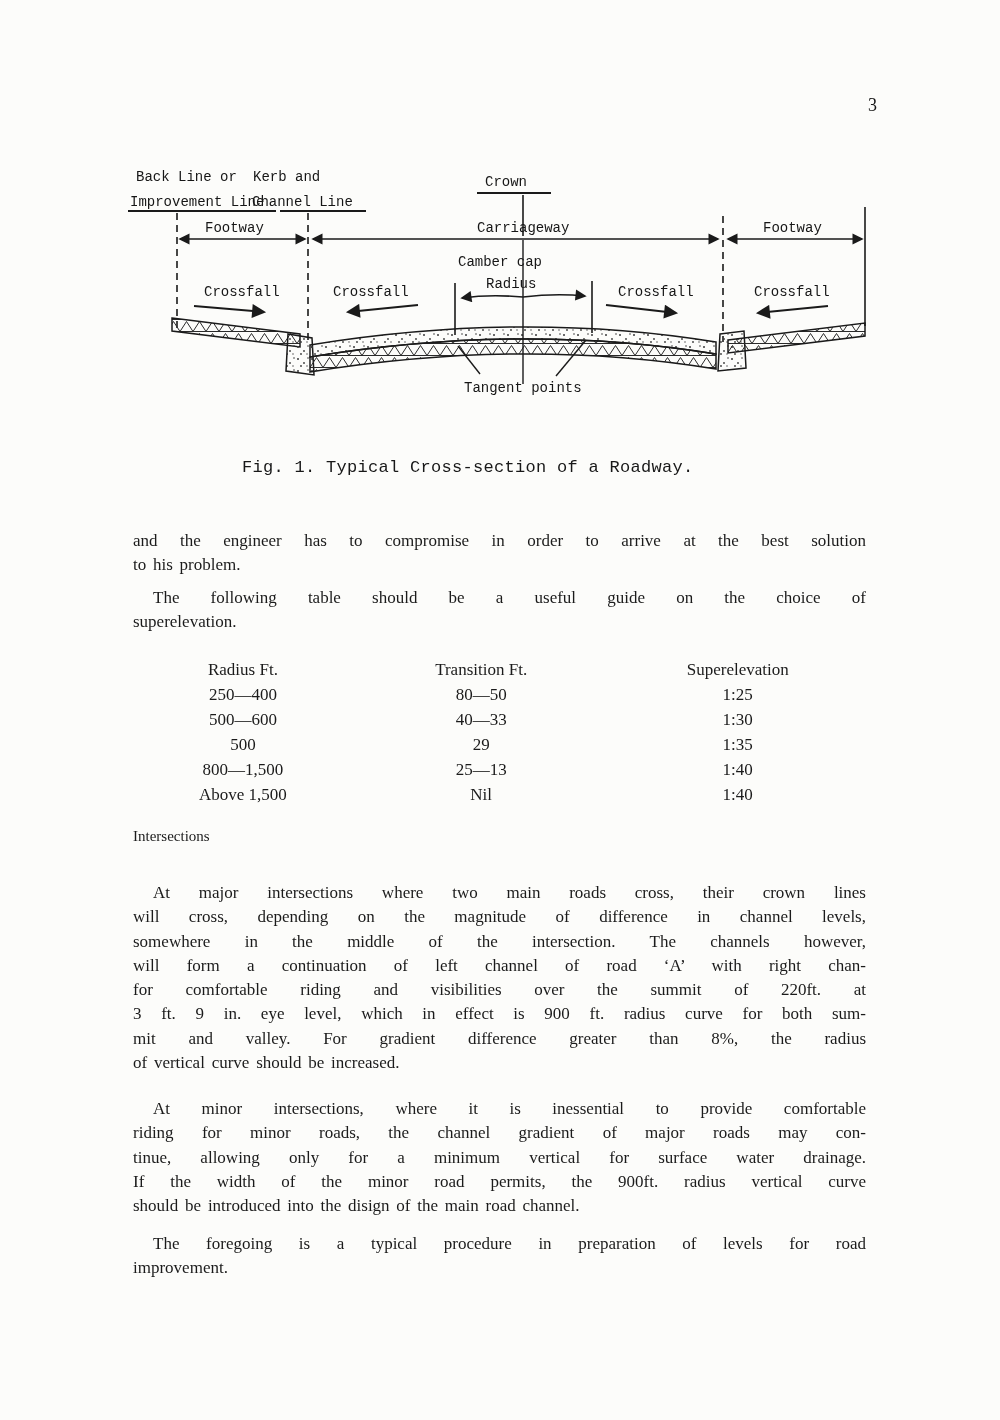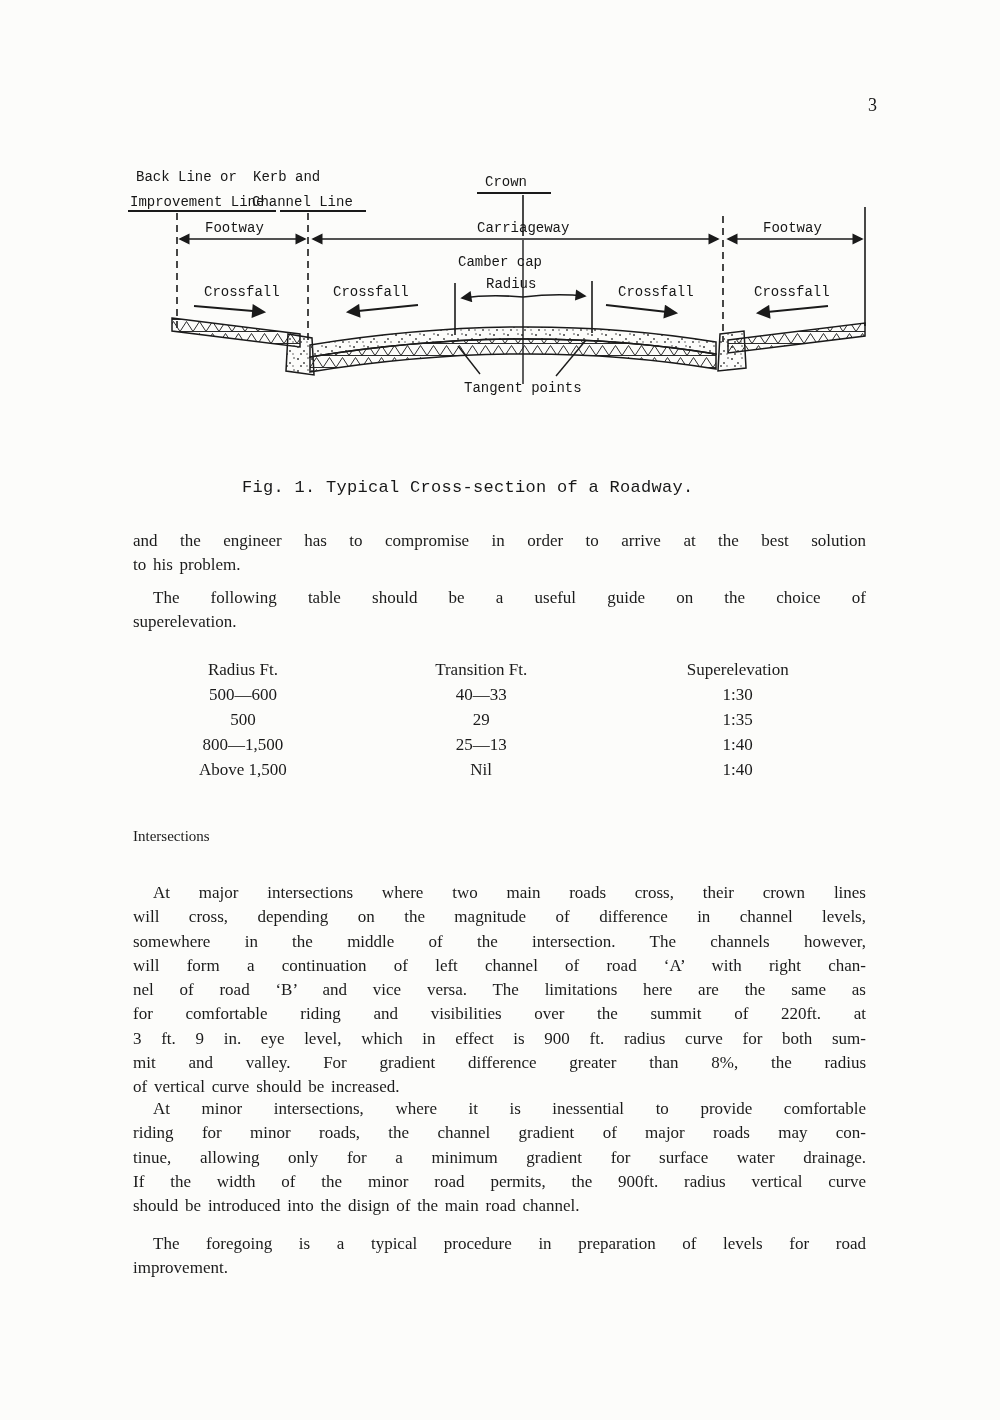--- a/index.html
+++ b/index.html
@@ -19,21 +19,21 @@
   
   .fig{position:absolute;left:128px;top:152px;width:756px;height:256px;}
   .fig svg{display:block;width:756px;height:256px;}
   .fig text{
     font-family:"Liberation Mono","DejaVu Sans Mono",monospace;
     font-size:14px;fill:#161616;
   }
   .caption{
     position:absolute;left:242px;top:458px;
     font-family:"Liberation Mono","DejaVu Sans Mono",monospace;
-    font-size:17px;color:#181818;letter-spacing:.3px;margin-top:20px;
+    font-size:17px;color:#181818;letter-spacing:.3px;
   }
   
   .para{
     position:absolute;left:133px;width:733px;
     font-size:17px;line-height:24.3px;
     word-spacing:2.5px;color:#1b1b1b;
   }
   .tline{text-align:justify;text-align-last:justify;}
   .tline.last{text-align-last:left;}
   .para.indent .tline:first-child{text-indent:20px;}
@@ -166,20 +166,25 @@
   <table class="supertable">
     <thead>
       <tr>
         <th class="c1">Radius Ft.</th>
         <th class="c2">Transition Ft.</th>
         <th class="c3">Superelevation</th>
       </tr>
     </thead>
     <tbody>
         <tr>
+          <td class="c1">250—400</td>
+          <td class="c2">80—50</td>
+          <td class="c3">1:25</td>
+        </tr>
+        <tr>
           <td class="c1">500—600</td>
           <td class="c2">40—33</td>
           <td class="c3">1:30</td>
         </tr>
         <tr>
           <td class="c1">500</td>
           <td class="c2">29</td>
           <td class="c3">1:35</td>
         </tr>
         <tr>
@@ -195,30 +200,29 @@
       </tbody>
   </table>
 
   <div class="heading">Intersections</div>
 
   <div class="para p3 indent">
       <div class="tline">At major intersections where two main roads cross, their crown lines</div>
       <div class="tline">will cross, depending on the magnitude of difference in channel levels,</div>
       <div class="tline">somewhere in the middle of the intersection. The channels however,</div>
       <div class="tline">will form a continuation of left channel of road ‘A’ with right chan-</div>
-      <div class="tline">nel of road ‘B’ and vice versa. The limitations here are the same as</div>
       <div class="tline">for comfortable riding and visibilities over the summit of 220ft. at</div>
       <div class="tline">3 ft. 9 in. eye level, which in effect is 900 ft. radius curve for both sum-</div>
       <div class="tline">mit and valley. For gradient difference greater than 8%, the radius</div>
       <div class="tline last">of vertical curve should be increased.</div>
     </div>
   <div class="para p4 indent">
       <div class="tline">At minor intersections, where it is inessential to provide comfortable</div>
       <div class="tline">riding for minor roads, the channel gradient of major roads may con-</div>
-      <div class="tline">tinue, allowing only for a minimum gradient for surface water drainage.</div>
+      <div class="tline">tinue, allowing only for a minimum vertical for surface water drainage.</div>
       <div class="tline">If the width of the minor road permits, the 900ft. radius vertical curve</div>
       <div class="tline last">should be introduced into the disign of the main road channel.</div>
     </div>
   <div class="para p5 indent">
       <div class="tline">The foregoing is a typical procedure in preparation of levels for road</div>
       <div class="tline last">improvement.</div>
     </div>
 
 </div>
 

